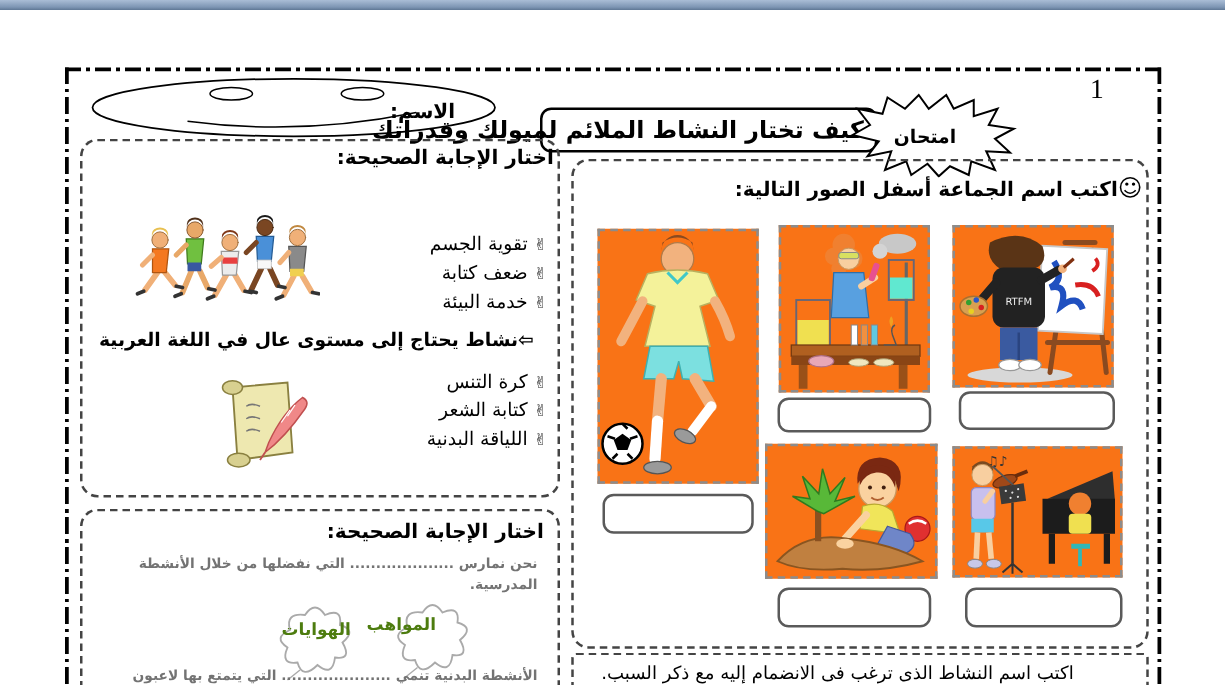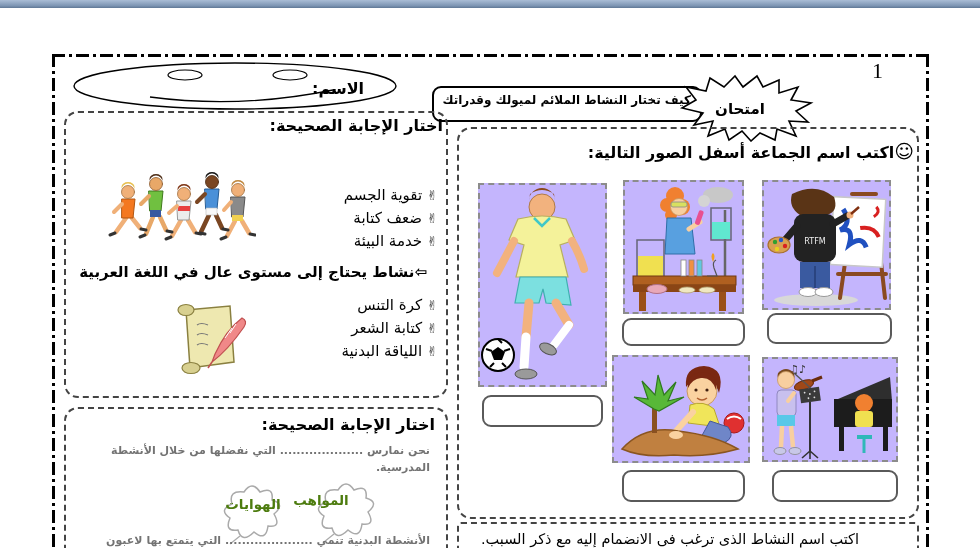--- a/index.html
+++ b/index.html
@@ -11,22 +11,22 @@
   
   .bd-h{height:3px;background:repeating-linear-gradient(to right,#000 0 13px,transparent 13px 17px,#000 17px 20px,transparent 20px 24px);}
   .bd-v{width:3px;background:repeating-linear-gradient(to bottom,#000 0 13px,transparent 13px 17px,#000 17px 20px,transparent 20px 24px);}
   .pagenum{font-family:"Liberation Serif",serif;font-size:22px;color:#000;}
   .panel{border:2px dashed #444;border-radius:14px;background:transparent;}
   .ttl{font-size:16px;font-weight:bold;color:#000;white-space:nowrap;}
   .prompt{font-size:15px;font-weight:bold;color:#000;white-space:nowrap;}
   .opt{font-size:15px;font-weight:normal;color:#000;white-space:nowrap;}
   .opt .hand{font-size:13px;margin-left:5px;color:#222;}
   .bubble{border:2px solid #000;border-radius:9px;background:#fff;}
-  .bubble .btxt{display:block;padding:5px 9px 0 4px;font-size:12px;font-weight:bold;white-space:nowrap;}
-  .picbox{border:2px dashed #8c8c8c;background:#c4b5fd;}
+  .bubble .btxt{display:block;padding:5px 9px 0 4px;font-size:19px;font-weight:bold;white-space:nowrap;}
+  .picbox{border:2px dashed #8c8c8c;background:#f97316;}
   .ansbox{border:2px solid #5a5a5a;border-radius:9px;background:#fff;}
   .sent{font-size:11px;font-weight:bold;line-height:1.5;text-align:right;color:#737373;}
   .starlbl{font-size:13.5px;font-weight:bold;color:#4d7c0f;text-align:center;}
   .footerbox{border:2px dashed #444;border-radius:4px;}
   .ftxt{font-size:14.5px;font-weight:normal;white-space:nowrap;text-align:right;padding:7px 58px 0 0;}
   svg text{font-family:"DejaVu Sans",sans-serif;}
 </style>
 </head>
 <body>
 

